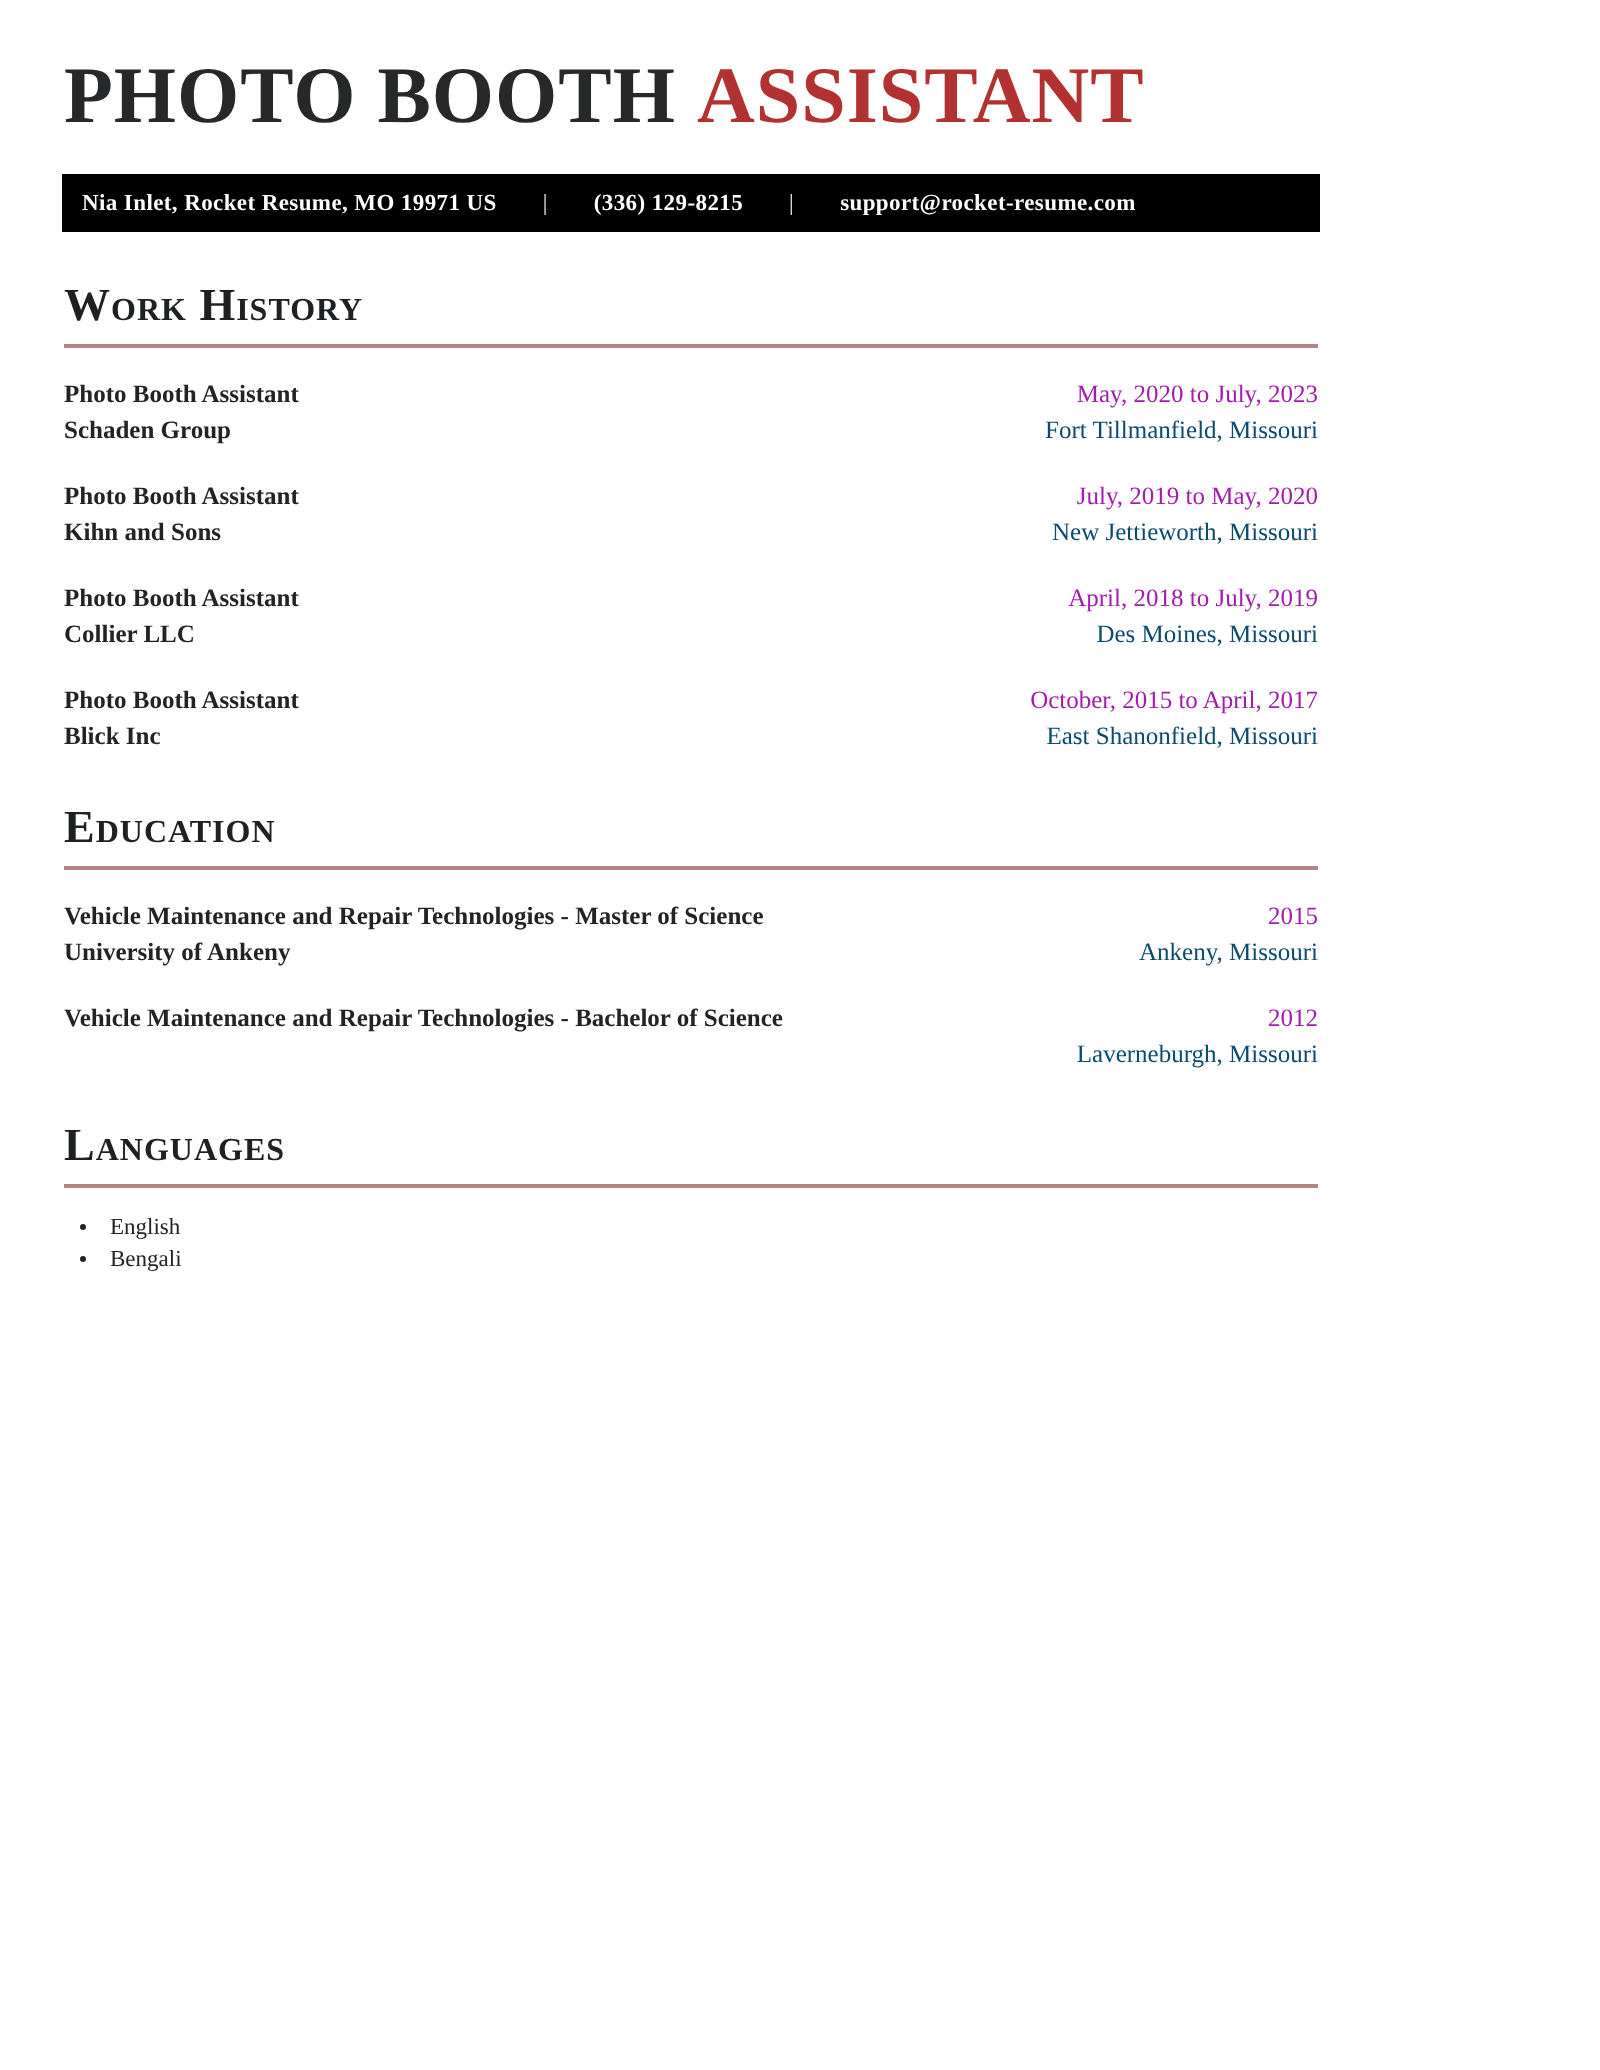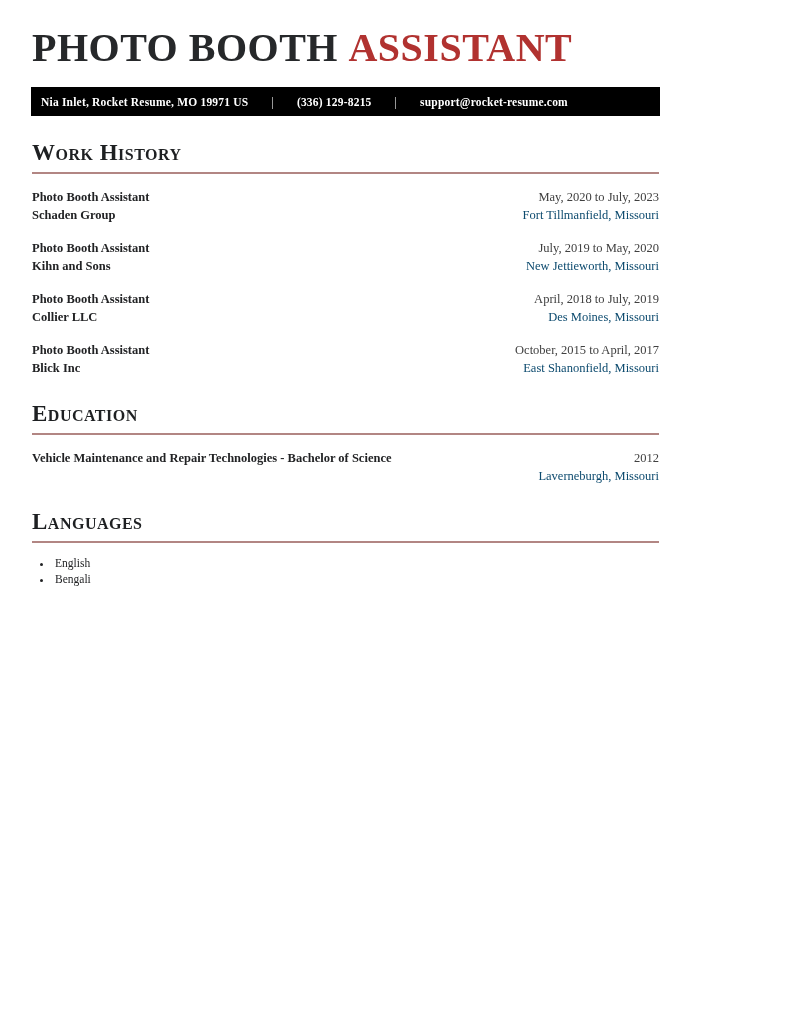--- a/index.html
+++ b/index.html
@@ -54,21 +54,21 @@
   .entry {
     display: flex;
     justify-content: space-between;
     align-items: flex-start;
     margin-bottom: 15px;
     font-size: 12.5px;
   }
   .entry-left { text-align: left; }
   .entry-right { text-align: right; }
   .entry-title, .entry-org { font-weight: bold; line-height: 18px; color: #222325; }
-  .entry-dates { line-height: 18px; color: #404040; }
+  .entry-dates { line-height: 18px; color: #a21caf; }
   .entry-location { line-height: 18px; color: #0c4a6e; }
   .lang-list {
     margin: 13px 0 0 0;
     padding-left: 21px;
     font-size: 11.5px;
     list-style-type: disc;
   }
   .lang-list li { line-height: 15.5px; padding-left: 2px; }
 </style>
 </head>
@@ -138,20 +138,30 @@
 
     </div>
   </div>
 
   <div class="section">
     <div class="section-head">
       <h2 class="section-heading">Education</h2>
     </div>
     <div class="entries">
 
+      <div class="entry">
+        <div class="entry-left">
+          <div class="entry-title">Vehicle Maintenance and Repair Technologies - Master of Science</div>
+          <div class="entry-org">University of Ankeny</div>
+        </div>
+        <div class="entry-right">
+          <div class="entry-dates">2015</div>
+          <div class="entry-location">Ankeny, Missouri</div>
+        </div>
+      </div>
 
       <div class="entry">
         <div class="entry-left">
           <div class="entry-title">Vehicle Maintenance and Repair Technologies - Bachelor of Science</div>
         </div>
         <div class="entry-right">
           <div class="entry-dates">2012</div>
           <div class="entry-location">Laverneburgh, Missouri</div>
         </div>
       </div>

